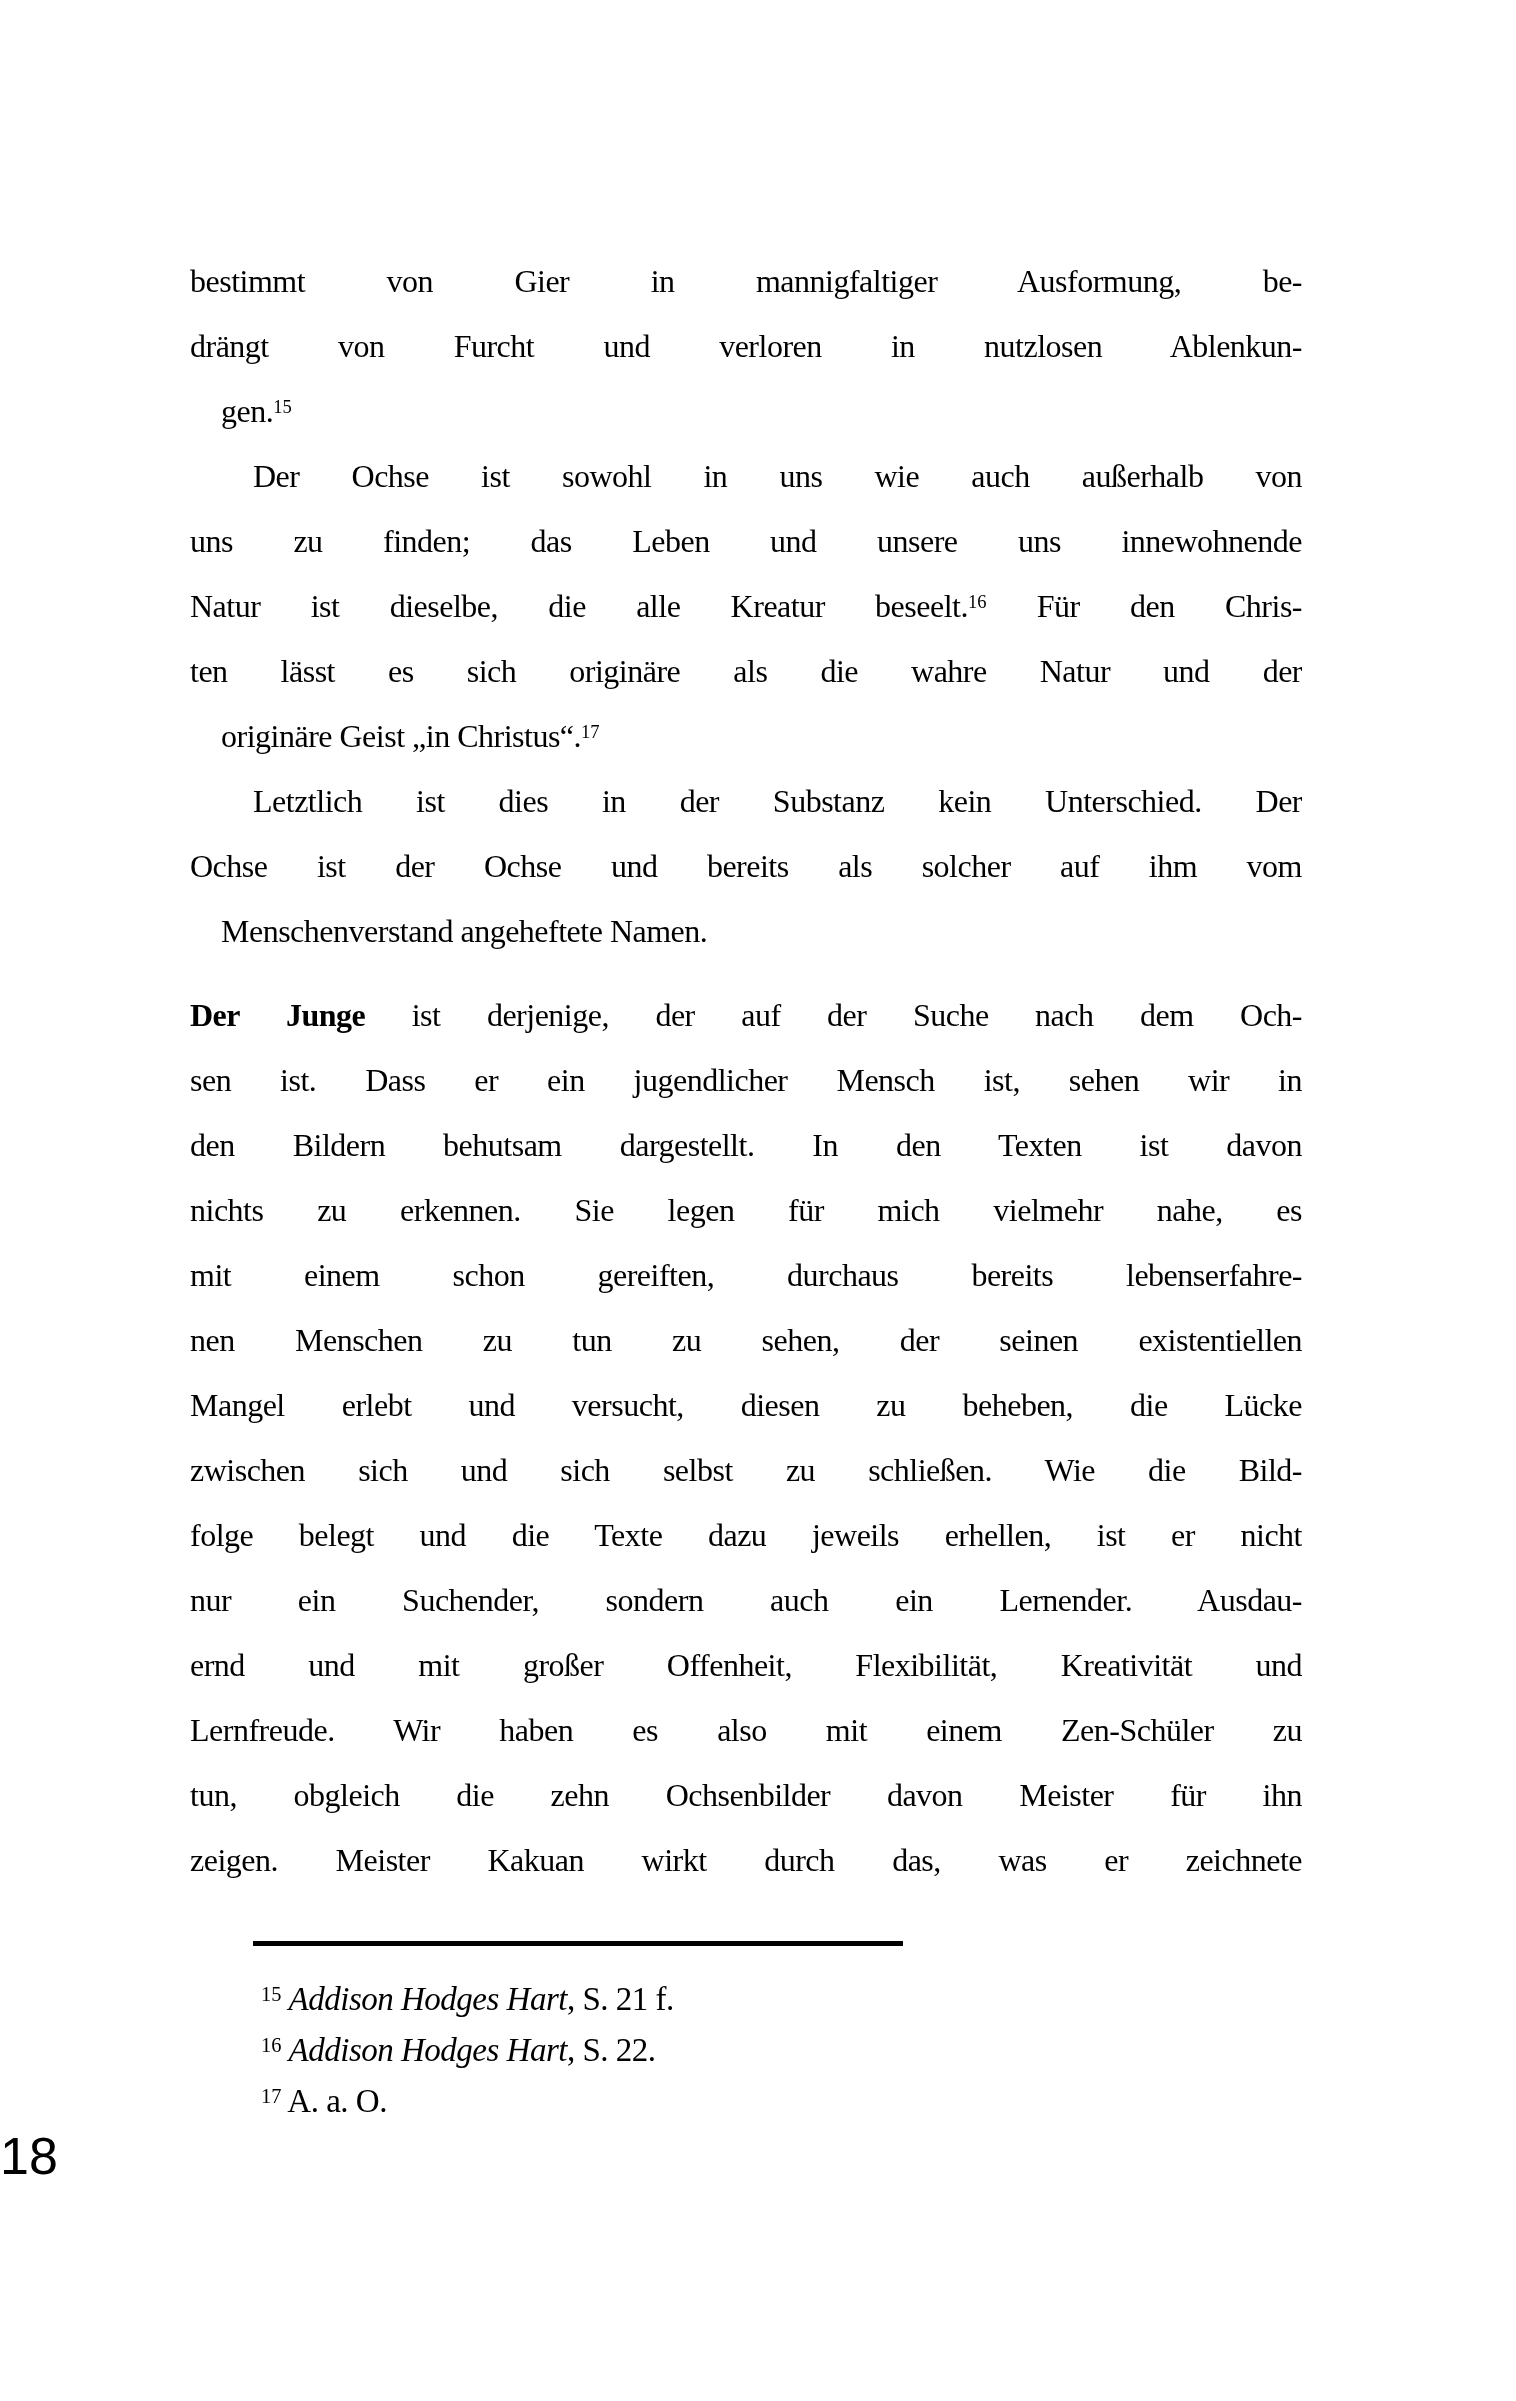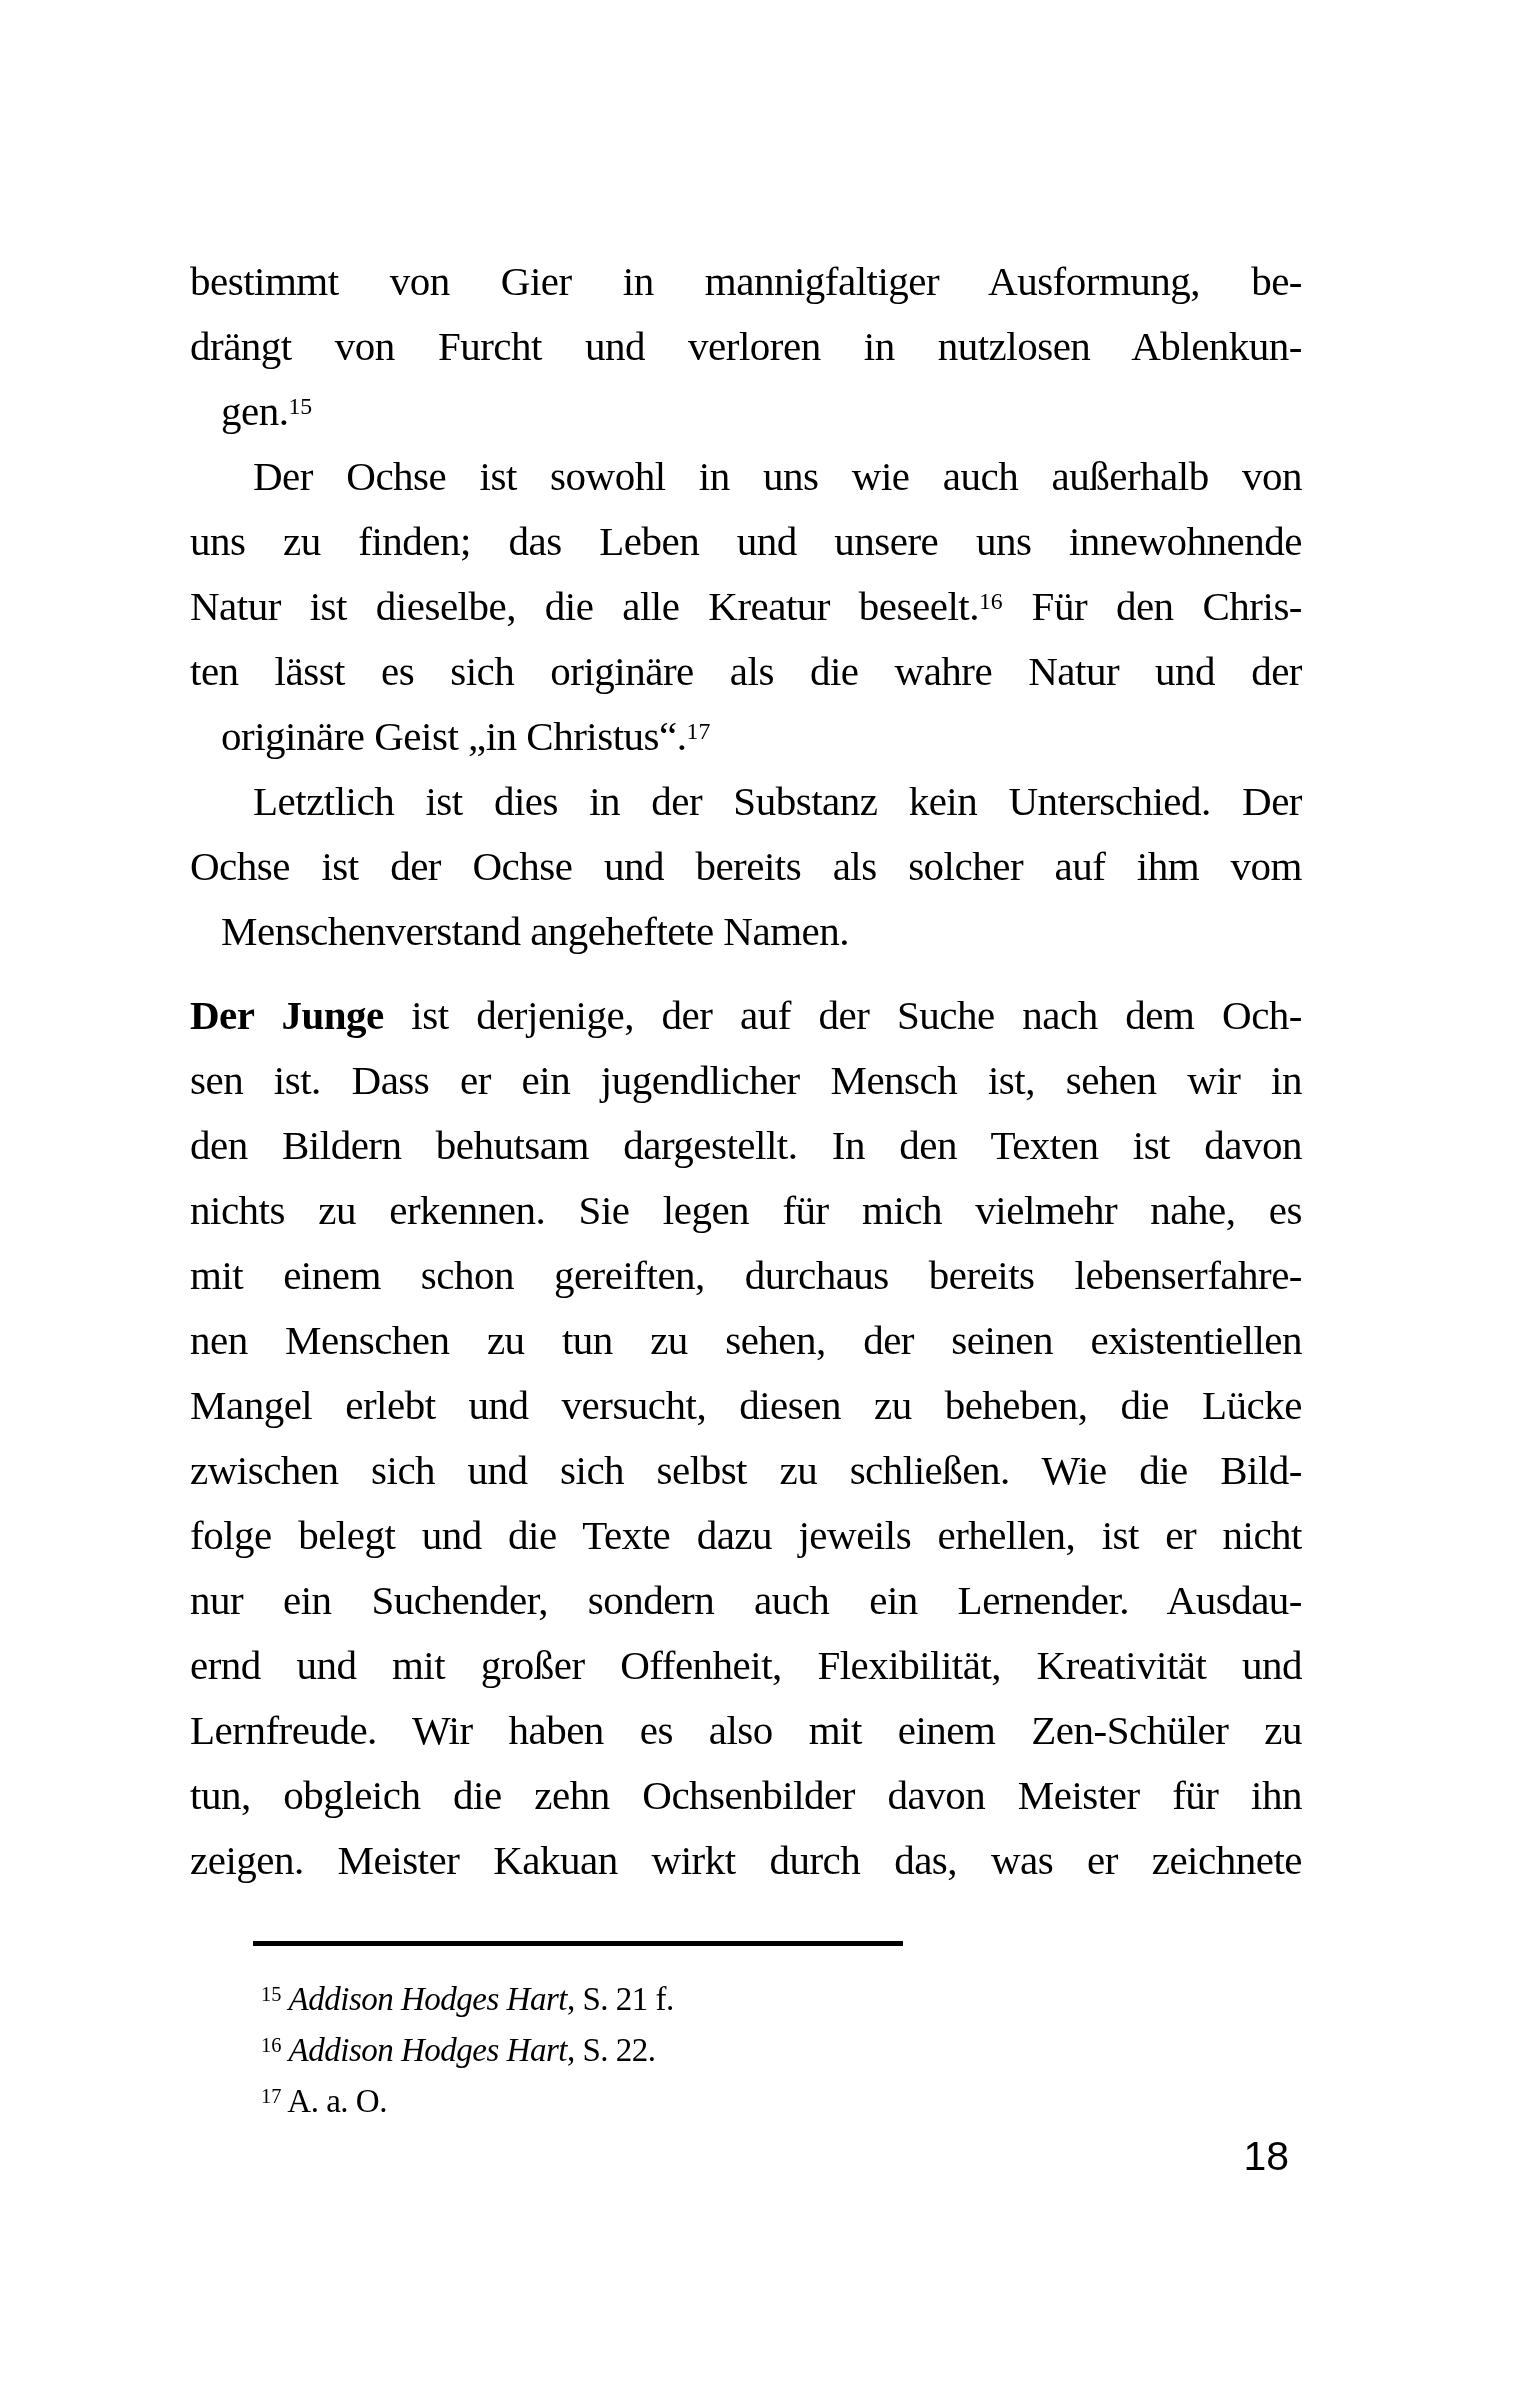--- a/index.html
+++ b/index.html
@@ -8,21 +8,21 @@
     width:1517px;height:2401px;
     background:#ffffff;
     color:#000000;
     font-family:"Liberation Serif", serif;
     overflow:hidden;
   }
   .textblock{
     position:absolute;
     left:190px;top:249px;
     width:1112px;
-    font-size:41px;
+    font-size:32px;
     line-height:65px;
     letter-spacing:-0.5px;
   }
   .ln{
     height:65px;
     white-space:normal;
     overflow:hidden;
   }
   .ln.j{ text-align:justify; text-align-last:justify; }
   .ln.last{ text-align:left; text-align-last:left;margin-left:31px; }
@@ -51,23 +51,23 @@
     line-height:51px;
     letter-spacing:-0.5px;
   }
   .fn{ height:51px; overflow:hidden;margin-left:8px; }
   .fn sup.ref{ font-size:0.62em; top:-0.42em; }
   .fn i{ font-style:italic; }
   .pagenum{
     position:absolute;
     left:0;top:2136px;
     width:1289px;
-    text-align:right;
+    text-align:left;
     font-family:"Liberation Sans", sans-serif;
-    font-size:41px;
+    font-size:52px;
     line-height:41px;
     letter-spacing:0;
   }
 </style>
 </head>
 <body>
 
 <div class="page">
 
   <div class="textblock">

